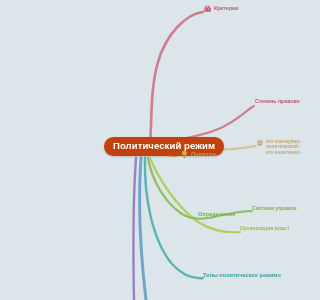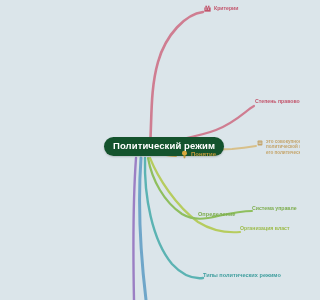--- a/index.html
+++ b/index.html
@@ -9,21 +9,21 @@
     font-family:"Liberation Sans",sans-serif;
     position:relative;
   }
   #canvas{position:absolute;inset:0;width:300px;height:300px;}
   .node{position:absolute;display:flex;align-items:center;gap:3px;white-space:nowrap;}
   .node-label{line-height:1.15;}
 
   
   #central{
     left:104px;top:137px;
-    background:#14532d;
+    background:#c2410c;
     border-radius:11px;
     padding:4px 9px;
     box-shadow:0 1px 2px rgba(0,0,0,.18);
   }
   #central .node-label{color:#ffffff;font-size:9.5px;font-weight:bold;letter-spacing:.1px;}
 
   
   .icon{flex:0 0 auto;display:block;}
 
   

